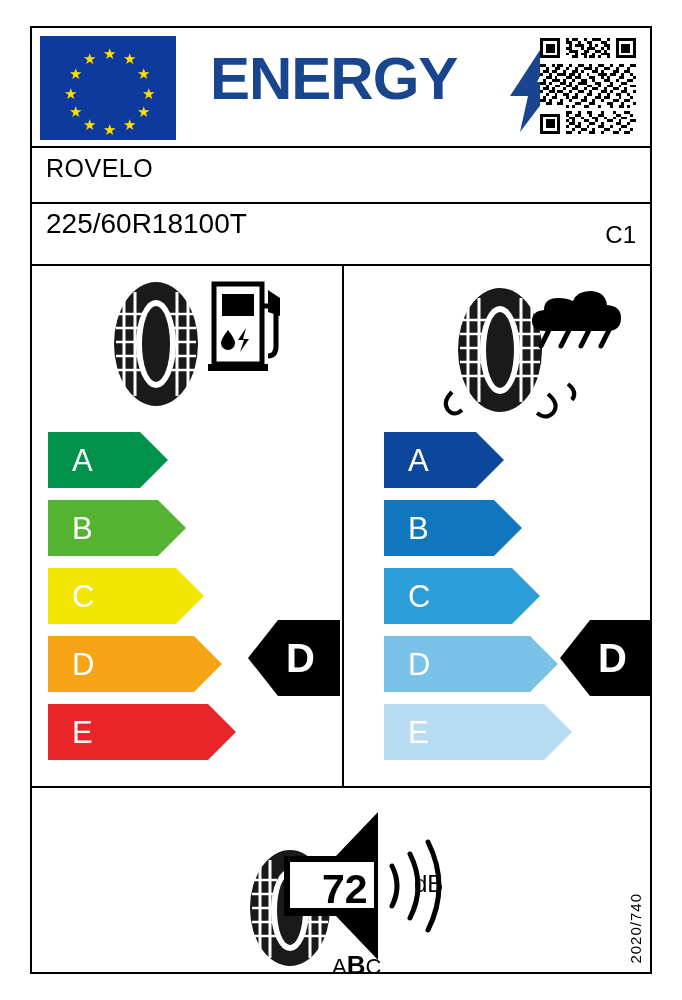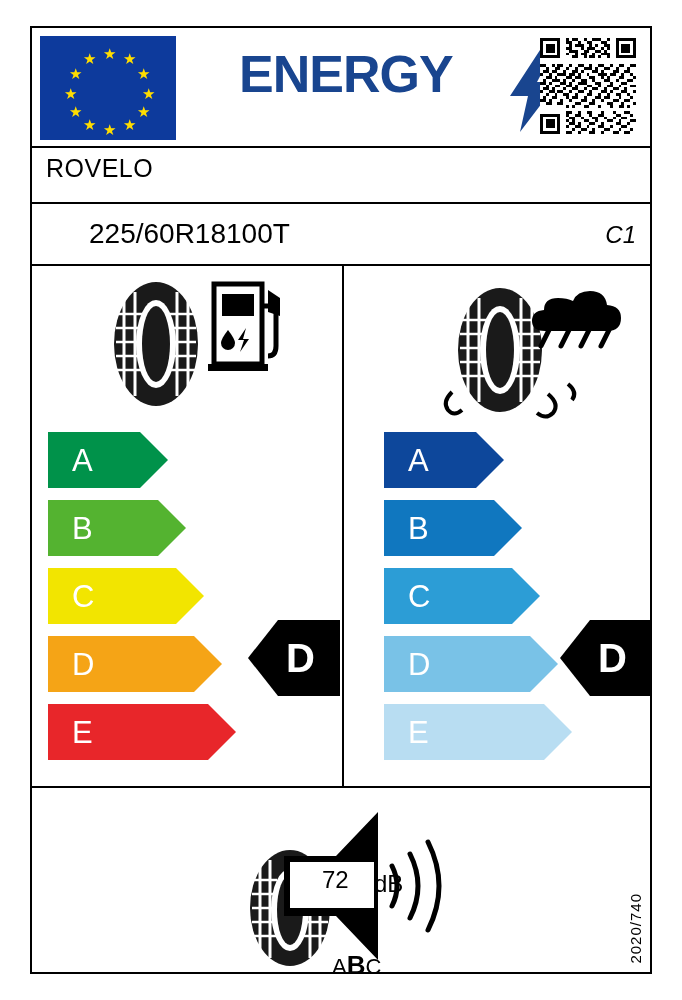--- a/index.html
+++ b/index.html
@@ -18,58 +18,57 @@
   }
   .eu-flag{
     position:absolute;left:8px;top:8px;width:136px;height:104px;
     background:#0d3a9c;
   }
   .eu-flag .star{
     position:absolute;color:#ffdd00;font-size:15px;line-height:15px;
   }
   .energy-word{
     position:absolute;left:178px;top:16px;
-    font-size:52px;font-weight:bold;letter-spacing:-1px;
+    font-size:60px;font-weight:bold;letter-spacing:-1px;
     color:#19458f;
-    margin-left:29px;
   }
   .bolt{
     position:absolute;left:478px;top:22px;width:48px;height:82px;
   }
   .qr{
     position:absolute;right:14px;top:10px;width:96px;height:96px;
   }
   
   .hr{position:absolute;left:0;width:100%;height:2px;background:#000;}
   .brand{
     position:absolute;left:14px;top:126px;font-size:25px;font-weight:normal;
     letter-spacing:0.5px;
   }
   .size{
-    position:absolute;left:14px;top:190px;font-size:28px;margin-left:43px;
+    position:absolute;left:14px;top:180px;font-size:28px;
   }
   .cls{
-    position:absolute;right:14px;top:193px;font-size:24px;font-style:italic;
+    position:absolute;right:14px;top:193px;font-size:24px;
   }
   
   .divider{
     position:absolute;left:310px;top:238px;width:2px;height:520px;background:#000;
   }
   
   .pictogram{position:absolute;}
   
   .grades{position:absolute;}
   .grade{
     position:relative;height:56px;margin-bottom:12px;
   }
   .db-value{
-    position:absolute;left:290px;top:838px;font-size:24px;font-weight:normal;
+    position:absolute;left:290px;top:838px;font-size:41px;font-weight:bold;
   }
   .db-unit{
-    position:absolute;left:342px;top:842px;font-size:24px;
+    position:absolute;left:342px;top:842px;font-size:24px;padding-left:40px;
   }
   .abc{
     position:absolute;left:300px;top:922px;font-size:22px;
   }
   .abc b{font-size:26px;}
   .vertcode{
     position:absolute;right:6px;bottom:8px;
     font-size:15px;
     writing-mode:vertical-rl;
     transform:rotate(180deg);

